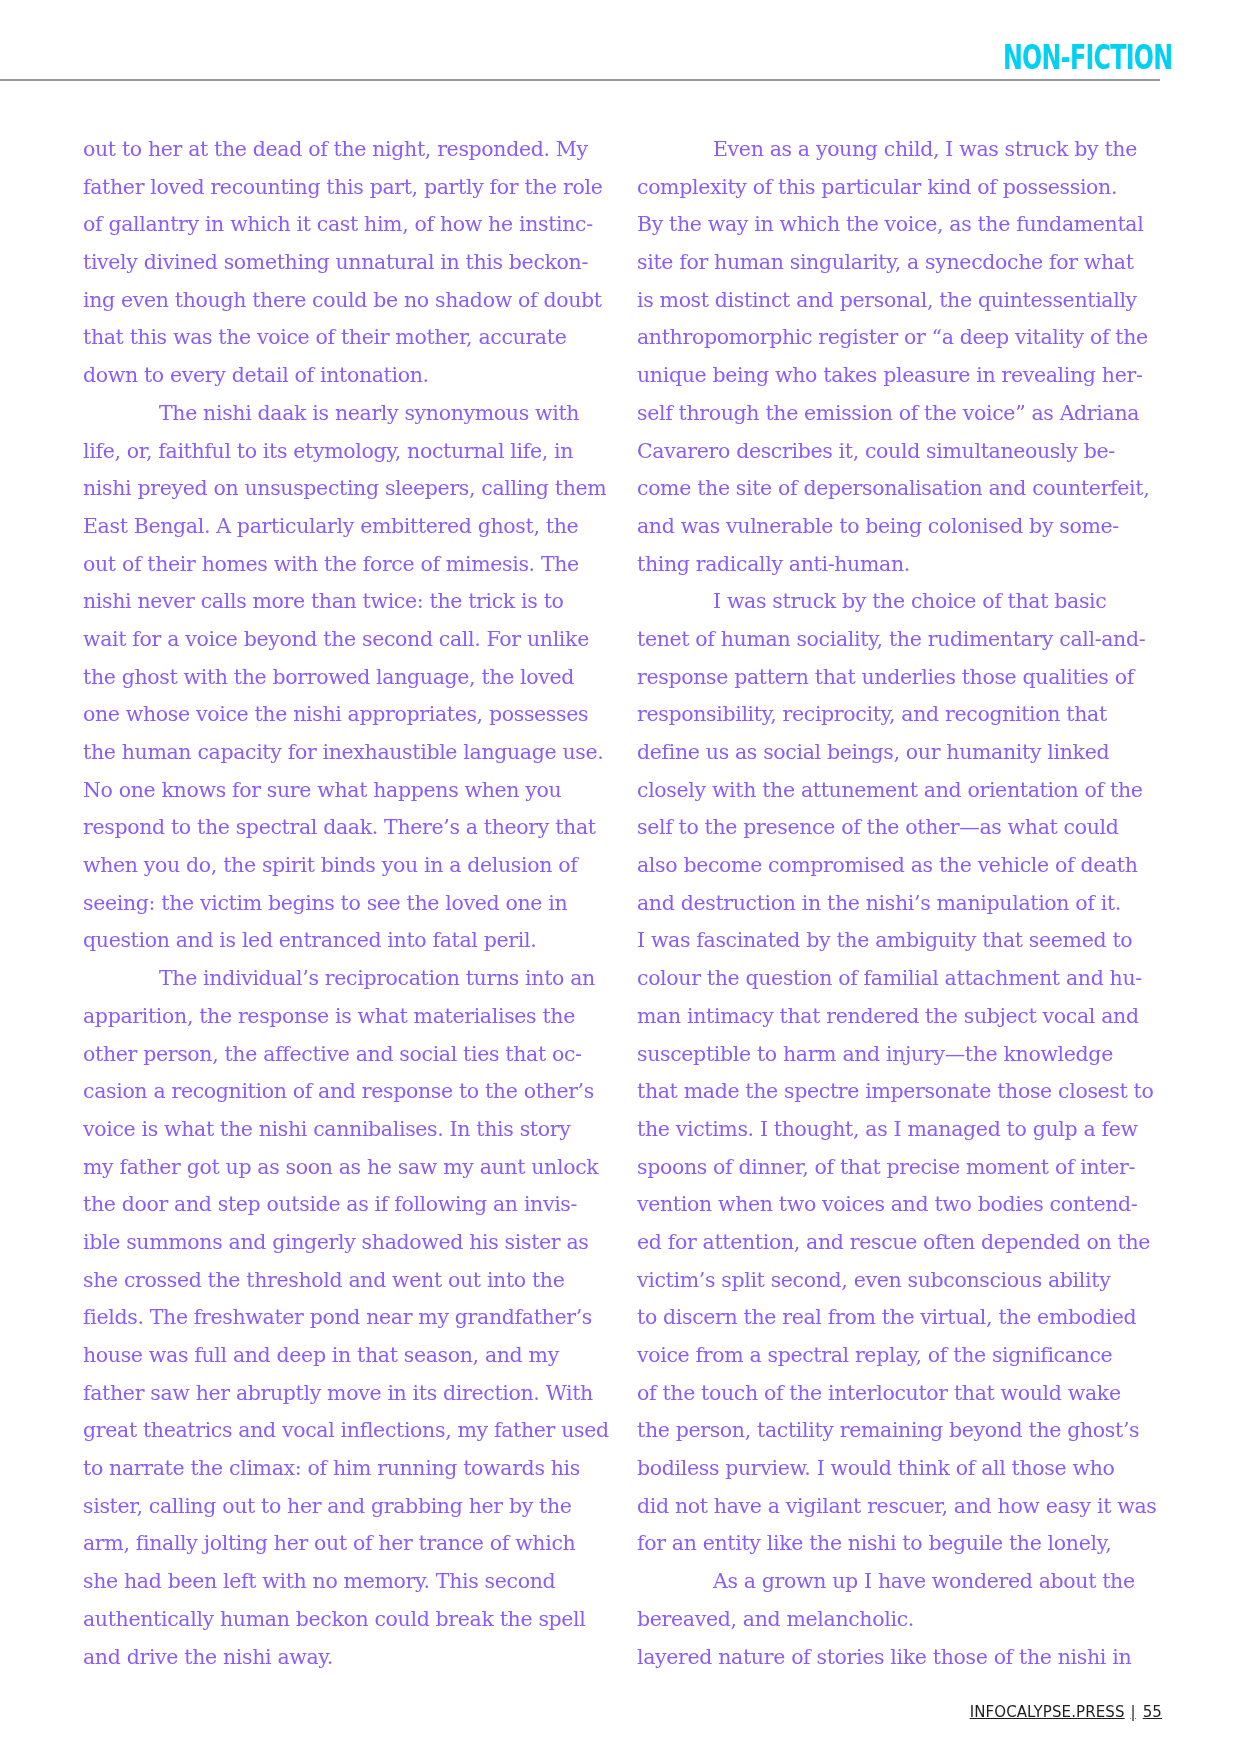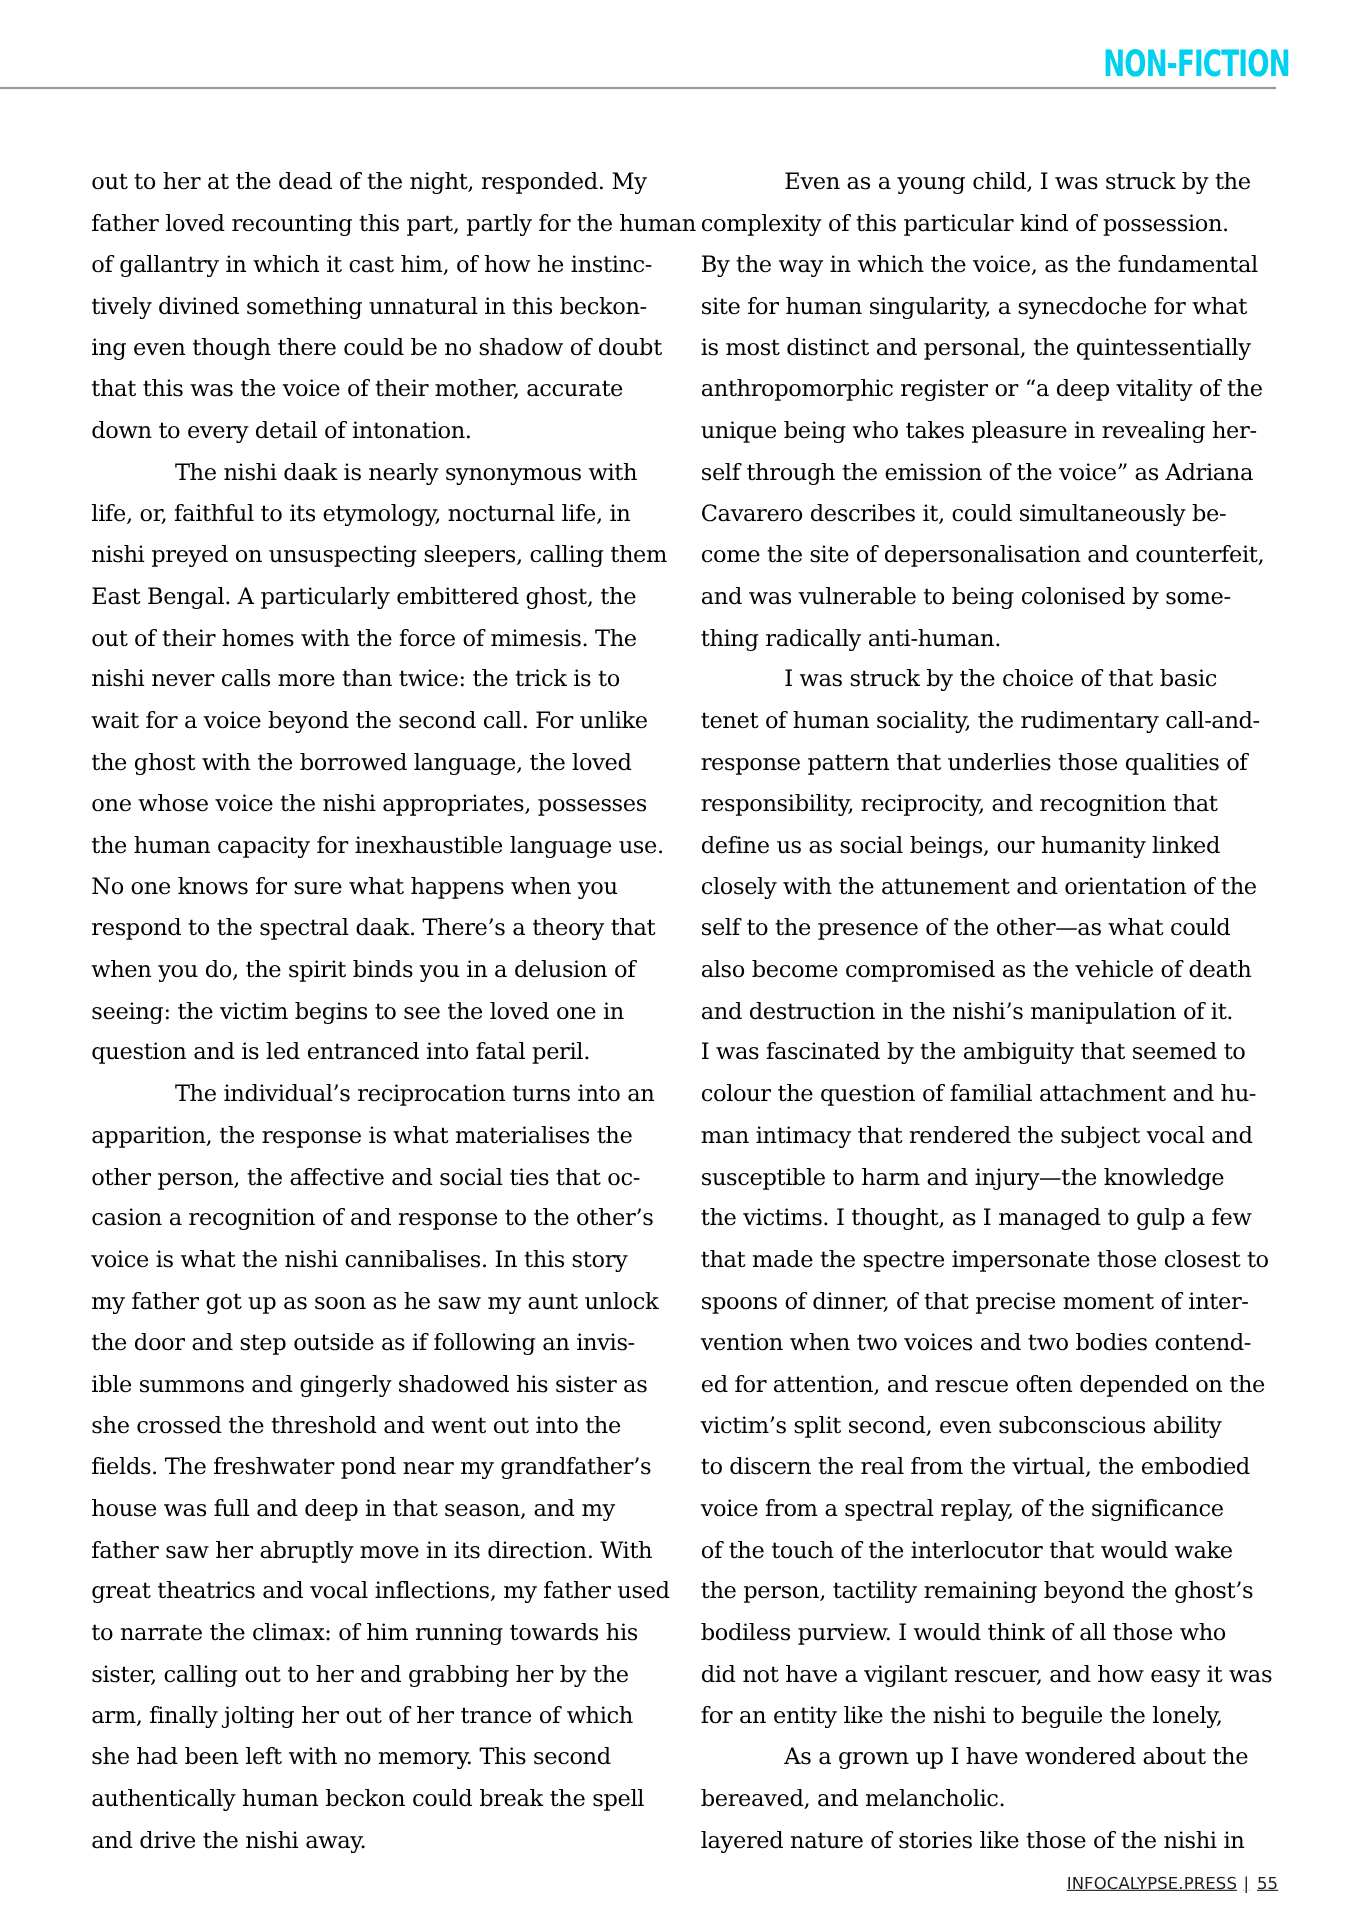--- a/index.html
+++ b/index.html
@@ -27,25 +27,25 @@
     .header-rule {
       position: absolute;
       top: 79px;
       left: 0;
       width: 1160px;
       height: 2px;
       background: #9a9a9a;
     }
     .column {
       position: absolute;
-      top: 147px;
+      top: 131px;
       font-family: "DejaVu Serif", serif;
       font-size: 20.5px;
       letter-spacing: -0.35px;
-      color: #000000;
+      color: #8b5cf6;
     }
     .column.left { left: 83px; width: 530px; }
     .column.right { left: 637px; width: 540px; }
     .line {
       height: 37.7px;
       line-height: 37.7px;
       white-space: nowrap;
     }
     .line.indent { padding-left: 76px; }
     .footer {
@@ -61,21 +61,21 @@
     .footer .sep { margin: 0 7px 0 6px; }
   </style>
 </head>
 <body>
 
 <div class="section-label">NON-FICTION</div>
 <div class="header-rule"></div>
 
 <div class="column left">
     <div class="line">out to her at the dead of the night, responded. My</div>
-    <div class="line">father loved recounting this part, partly for the human</div>
+    <div class="line">father loved recounting this part, partly for the role</div>
     <div class="line">of gallantry in which it cast him, of how he instinc-</div>
     <div class="line">tively divined something unnatural in this beckon-</div>
     <div class="line">ing even though there could be no shadow of doubt</div>
     <div class="line">that this was the voice of their mother, accurate</div>
     <div class="line">down to every detail of intonation.</div>
     <div class="line indent">The nishi daak is nearly synonymous with</div>
     <div class="line">life, or, faithful to its etymology, nocturnal life, in</div>
     <div class="line">nishi preyed on unsuspecting sleepers, calling them</div>
     <div class="line">East Bengal. A particularly embittered ghost, the</div>
     <div class="line">out of their homes with the force of mimesis. The</div>
@@ -128,22 +128,22 @@
     <div class="line">responsibility, reciprocity, and recognition that</div>
     <div class="line">define us as social beings, our humanity linked</div>
     <div class="line">closely with the attunement and orientation of the</div>
     <div class="line">self to the presence of the other—as what could</div>
     <div class="line">also become compromised as the vehicle of death</div>
     <div class="line">and destruction in the nishi’s manipulation of it.</div>
     <div class="line">I was fascinated by the ambiguity that seemed to</div>
     <div class="line">colour the question of familial attachment and hu-</div>
     <div class="line">man intimacy that rendered the subject vocal and</div>
     <div class="line">susceptible to harm and injury—the knowledge</div>
+    <div class="line">that made the spectre impersonate those closest to</div>
     <div class="line">the victims. I thought, as I managed to gulp a few</div>
-    <div class="line">that made the spectre impersonate those closest to</div>
     <div class="line">spoons of dinner, of that precise moment of inter-</div>
     <div class="line">vention when two voices and two bodies contend-</div>
     <div class="line">ed for attention, and rescue often depended on the</div>
     <div class="line">victim’s split second, even subconscious ability</div>
     <div class="line">to discern the real from the virtual, the embodied</div>
     <div class="line">voice from a spectral replay, of the significance</div>
     <div class="line">of the touch of the interlocutor that would wake</div>
     <div class="line">the person, tactility remaining beyond the ghost’s</div>
     <div class="line">bodiless purview. I would think of all  those who</div>
     <div class="line">did not have a vigilant rescuer, and how easy it was</div>

